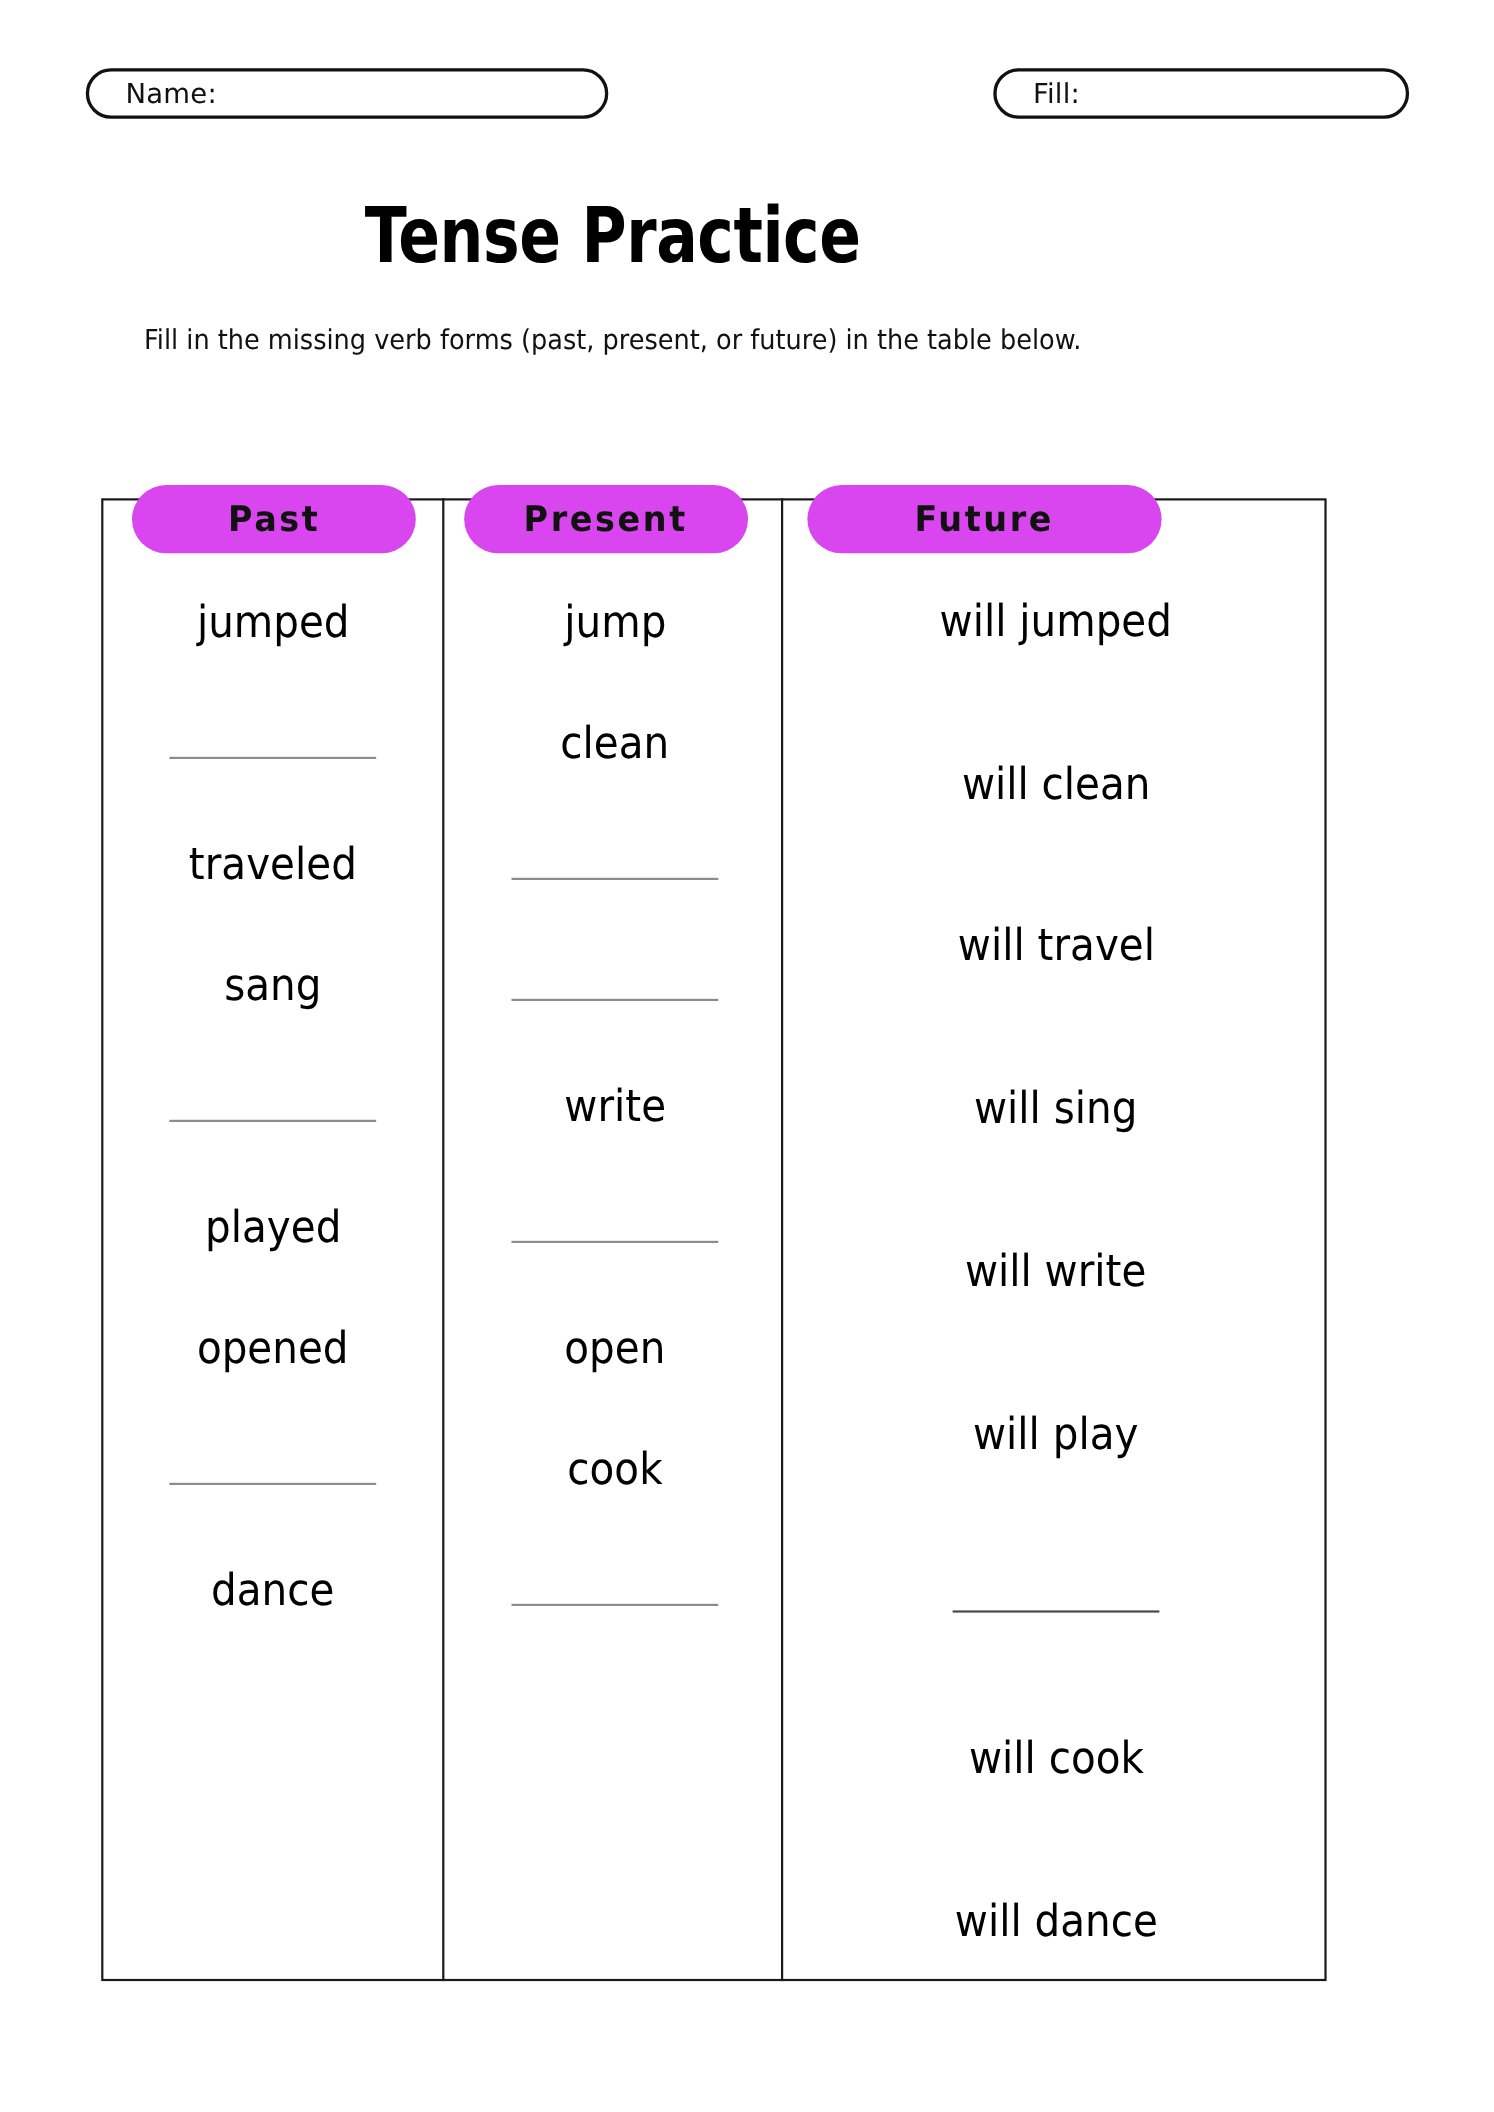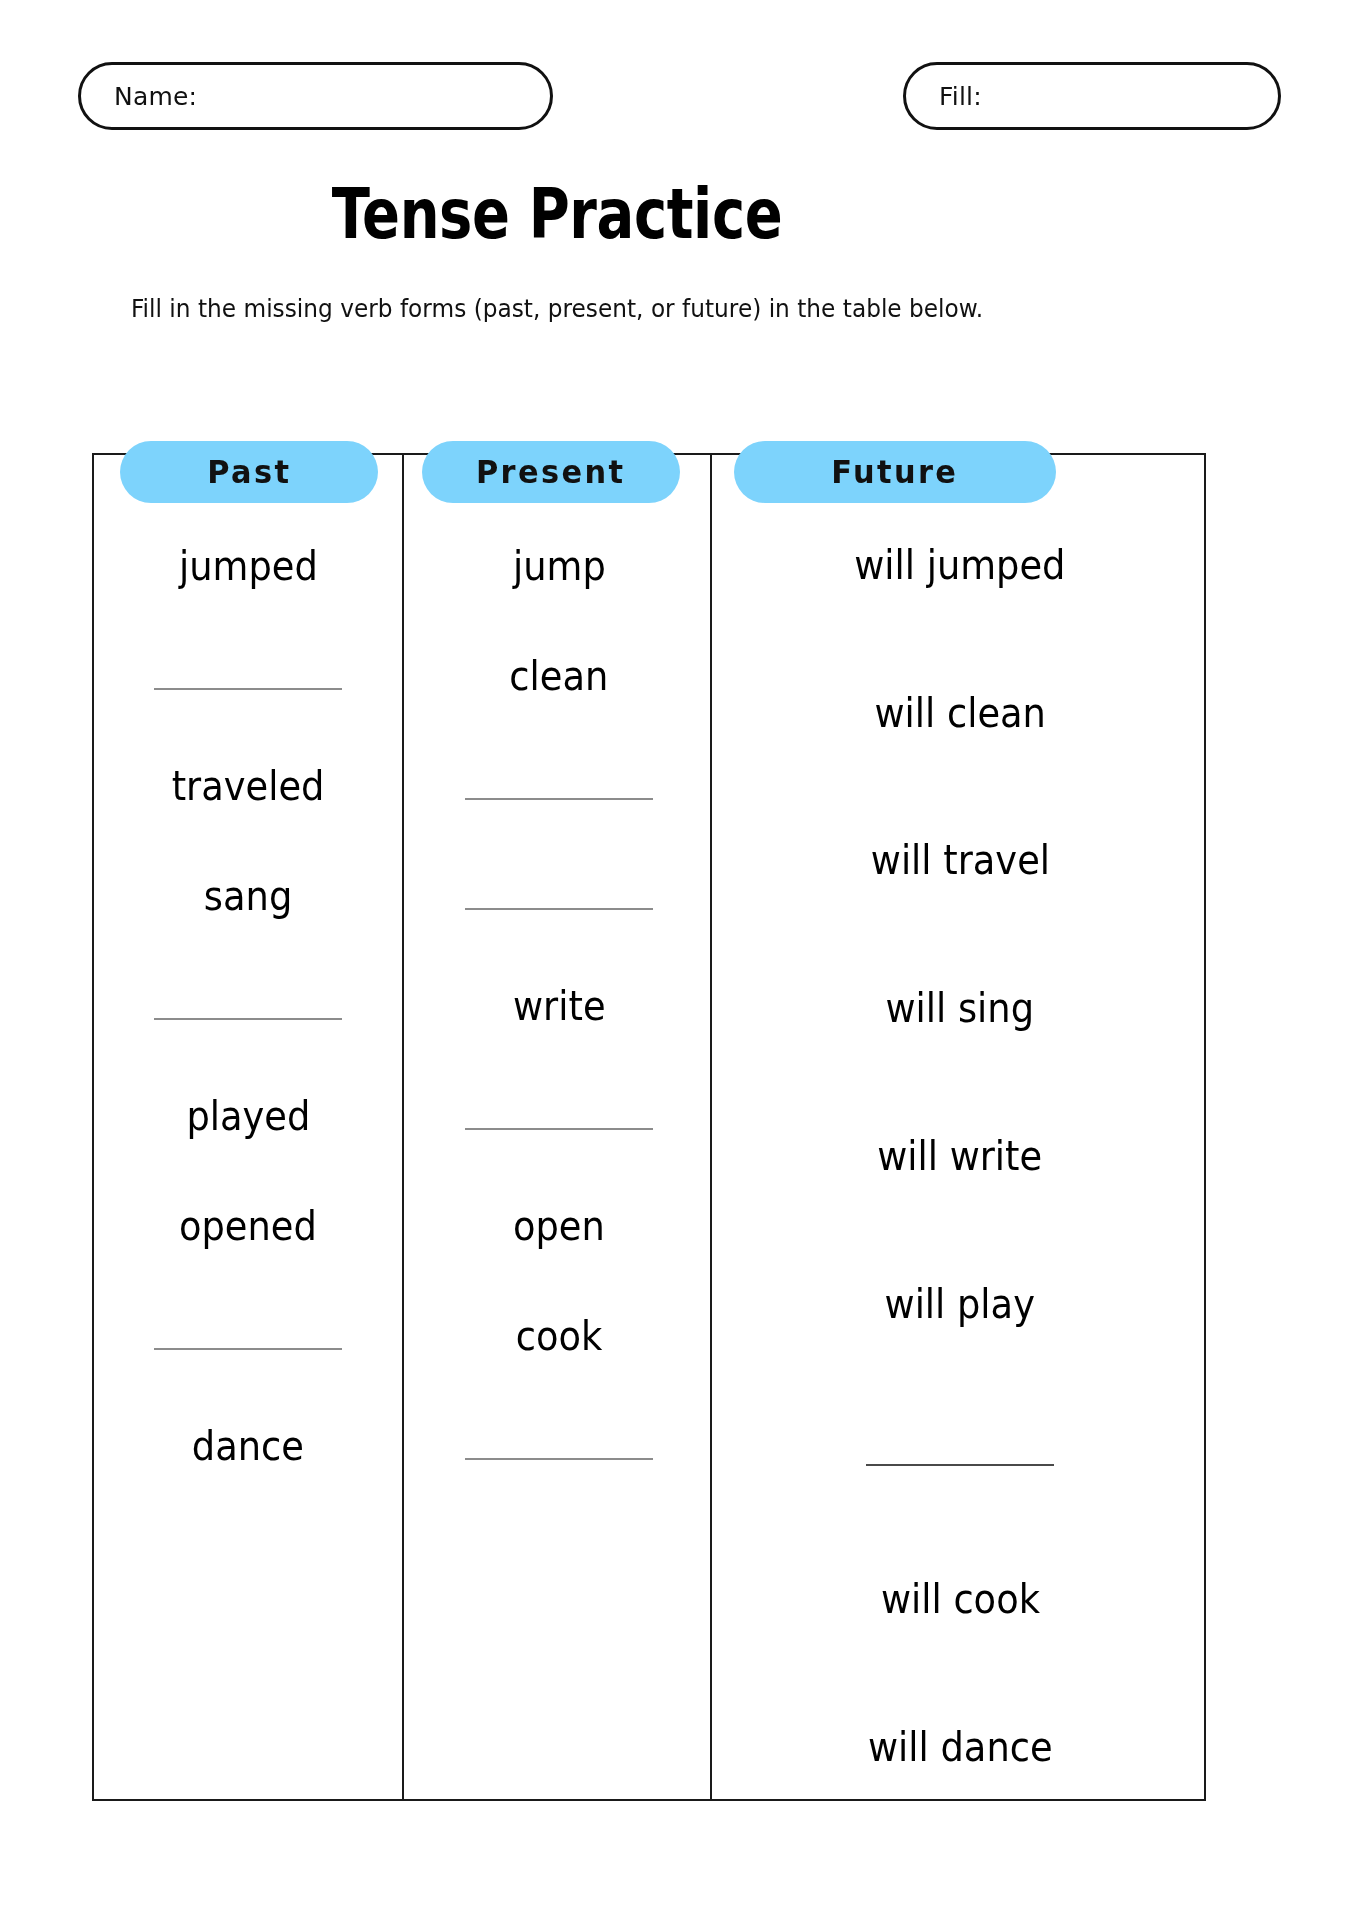--- a/index.html
+++ b/index.html
@@ -21,21 +21,21 @@
   .header-fields {
     position: absolute;
     left: 0;
     top: 0;
     width: 1358px;
     height: 150px;
   }
   .field-box {
     position: absolute;
     top: 62px;
-    height: 68px;
+    height: 46px;
     border: 3px solid #111111;
     border-radius: 34px;
     background: #ffffff;
     box-sizing: border-box;
     display: flex;
     align-items: center;
   }
   .field-box.name { left: 78px; width: 475px; }
   .field-box.date { left: 903px; width: 378px; }
   .field-label {
@@ -153,21 +153,21 @@
     top: 441px;
     width: 1114px;
     height: 62px;
     z-index: 5;
     pointer-events: none;
   }
   .pill {
     position: absolute;
     top: 0;
     height: 62px;
-    background: #7dd3fc;
+    background: #d946ef;
     border-radius: 31px;
     display: flex;
     align-items: center;
     justify-content: center;
     pointer-events: auto;
   }
   .pill.p-past    { left: 28px;  width: 258px; }
   .pill.p-present { left: 330px; width: 258px; }
   .pill.p-future  { left: 642px; width: 322px; }
   .pill-label {

